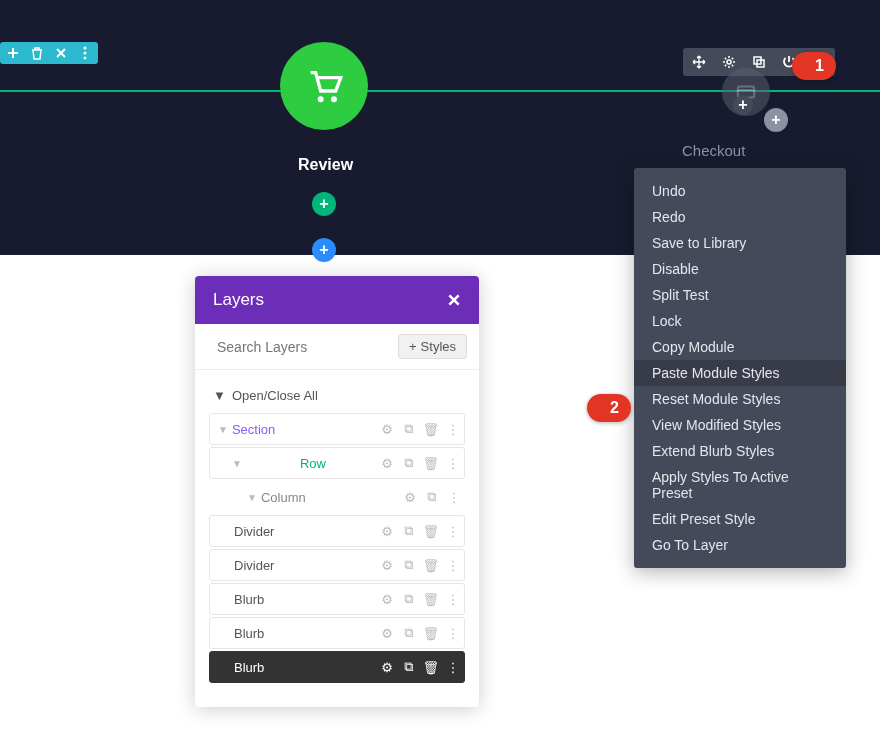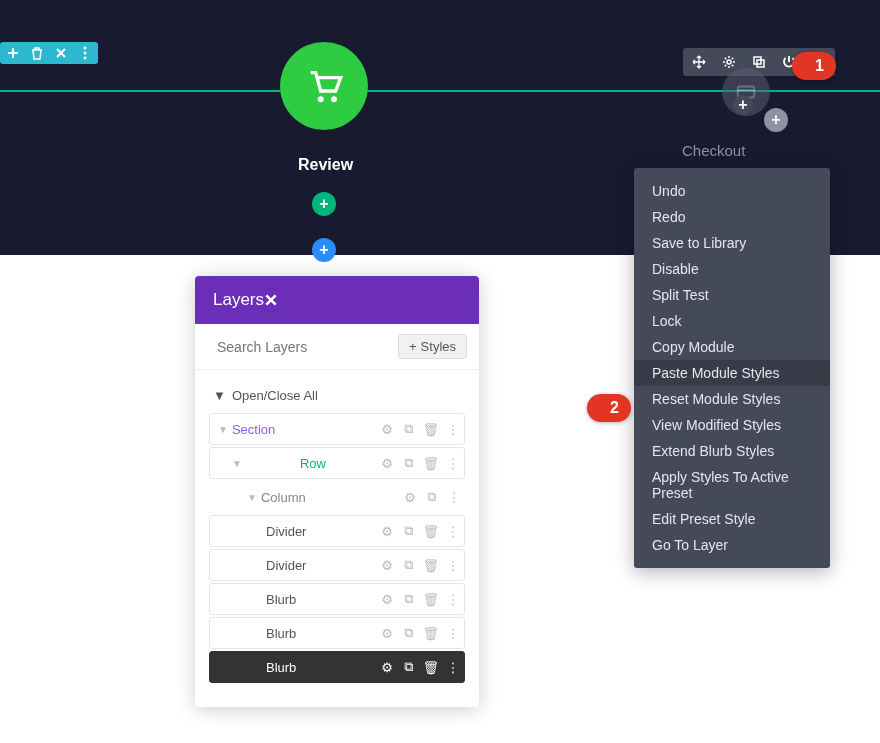--- a/index.html
+++ b/index.html
@@ -24,42 +24,42 @@
 .checkout-icon { position: absolute; top: 68px; left: 722px; width: 48px; height: 48px; background: #5c6172; border-radius: 50%; opacity: .5; display:flex; align-items:center; justify-content:center; }
 .checkout-label { position: absolute; top: 142px; left: 682px; color: #8d92a3; font-size: 15px; text-align: right; }
 
 .plus-btn { background: #00b57a; color:#fff; border-radius:50%; width:24px; height:24px; display:flex; align-items:center; justify-content:center; font-size:16px; font-weight:700; position:absolute; }
 .plus-teal { top: 192px; left: 312px; }
 .plus-grey { top: 108px; left: 764px; background:#8d92a3; }
 .plus-dark { top: 95px; left: 733px; background:#454a5b; width:20px; height:20px; }
 .plus-blue { top: 238px; left: 312px; background:#2a8cff; }
 
 .layers-panel { position: absolute; top: 276px; left: 195px; width: 284px; background:#fff; border-radius:4px; box-shadow: 0 2px 20px rgba(0,0,0,.2); overflow:hidden; }
-.lp-header { background:#6c2eb9; color:#fff; padding:14px 18px; display:flex; justify-content:flex-start; align-items:center; font-size:17px; font-weight:500; }
+.lp-header { background:#6c2eb9; color:#fff; padding:14px 18px; display:flex; justify-content:space-between; align-items:center; font-size:17px; font-weight:500; }
 .lp-search { display:flex; padding:10px 22px; border-bottom:1px solid #eee; align-items:center; }
 .lp-search input { flex:1; border:none; font-size:14px; color:#999; outline:none; background:transparent; }
 .lp-filter { background:#f1f1f1; border:1px solid #ddd; border-radius:3px; padding:4px 10px; font-size:13px; color:#555; display:flex; align-items:center; gap:4px; }
 .lp-body { padding: 10px 14px 22px; }
 .lp-open-all { font-size:13px; color:#555; padding: 8px 4px 10px; display:flex; align-items:center; gap:6px; }
 .lp-row { display:flex; align-items:center; height:32px; font-size:13px; border-radius:3px; margin-bottom:2px; padding-right:4px;}
 .lp-row .arrow { color:#bbb; font-size:10px; margin-right:4px; }
 .lp-row .label { flex:1; }
 .lp-row .actions { display:flex; gap:8px; color:#bbb; }
 .lp-row .actions .ico { width:14px; height:14px; display:flex; align-items:center; justify-content:center;}
 .section-row { border:1px solid #e5e5e5; padding-left:8px; }
 .section-row .label { color:#8b5cf6; }
 .row-row { border:1px solid #e5e5e5; padding-left:22px; }
 .row-row .label { color:#00b57a;text-align:center; }
 .col-row { padding-left:38px; }
 .col-row .label { color:#888; }
-.item-row { border:1px solid #e5e5e5; padding-left:56px; color:#555;}
+.item-row { border:1px solid #e5e5e5; padding-left:24px; color:#555;}
 .item-row.selected { background:#333; color:#fff; border-color:#333;}
 .item-row.selected .actions { color:#fff; }
 
-.ctx-menu { position:absolute; top:168px; left:634px; width:196px; background:#454a5b; border-radius:3px; padding:10px 0; box-shadow: 0 4px 20px rgba(0,0,0,.3); z-index:4; }
+.ctx-menu { position:absolute; top:168px; left:634px; width:212px; background:#454a5b; border-radius:3px; padding:10px 0; box-shadow: 0 4px 20px rgba(0,0,0,.3); z-index:4; }
 .ctx-item { color:#e5e5ec; font-size:14px; padding:5px 18px; cursor:pointer; }
 .ctx-item.highlight { background:#383c49; }
 
 svg { display:block; }
 </style>
 </head>
 <body>
 
 <div class="dark-bg">
   <div class="green-line"></div>

